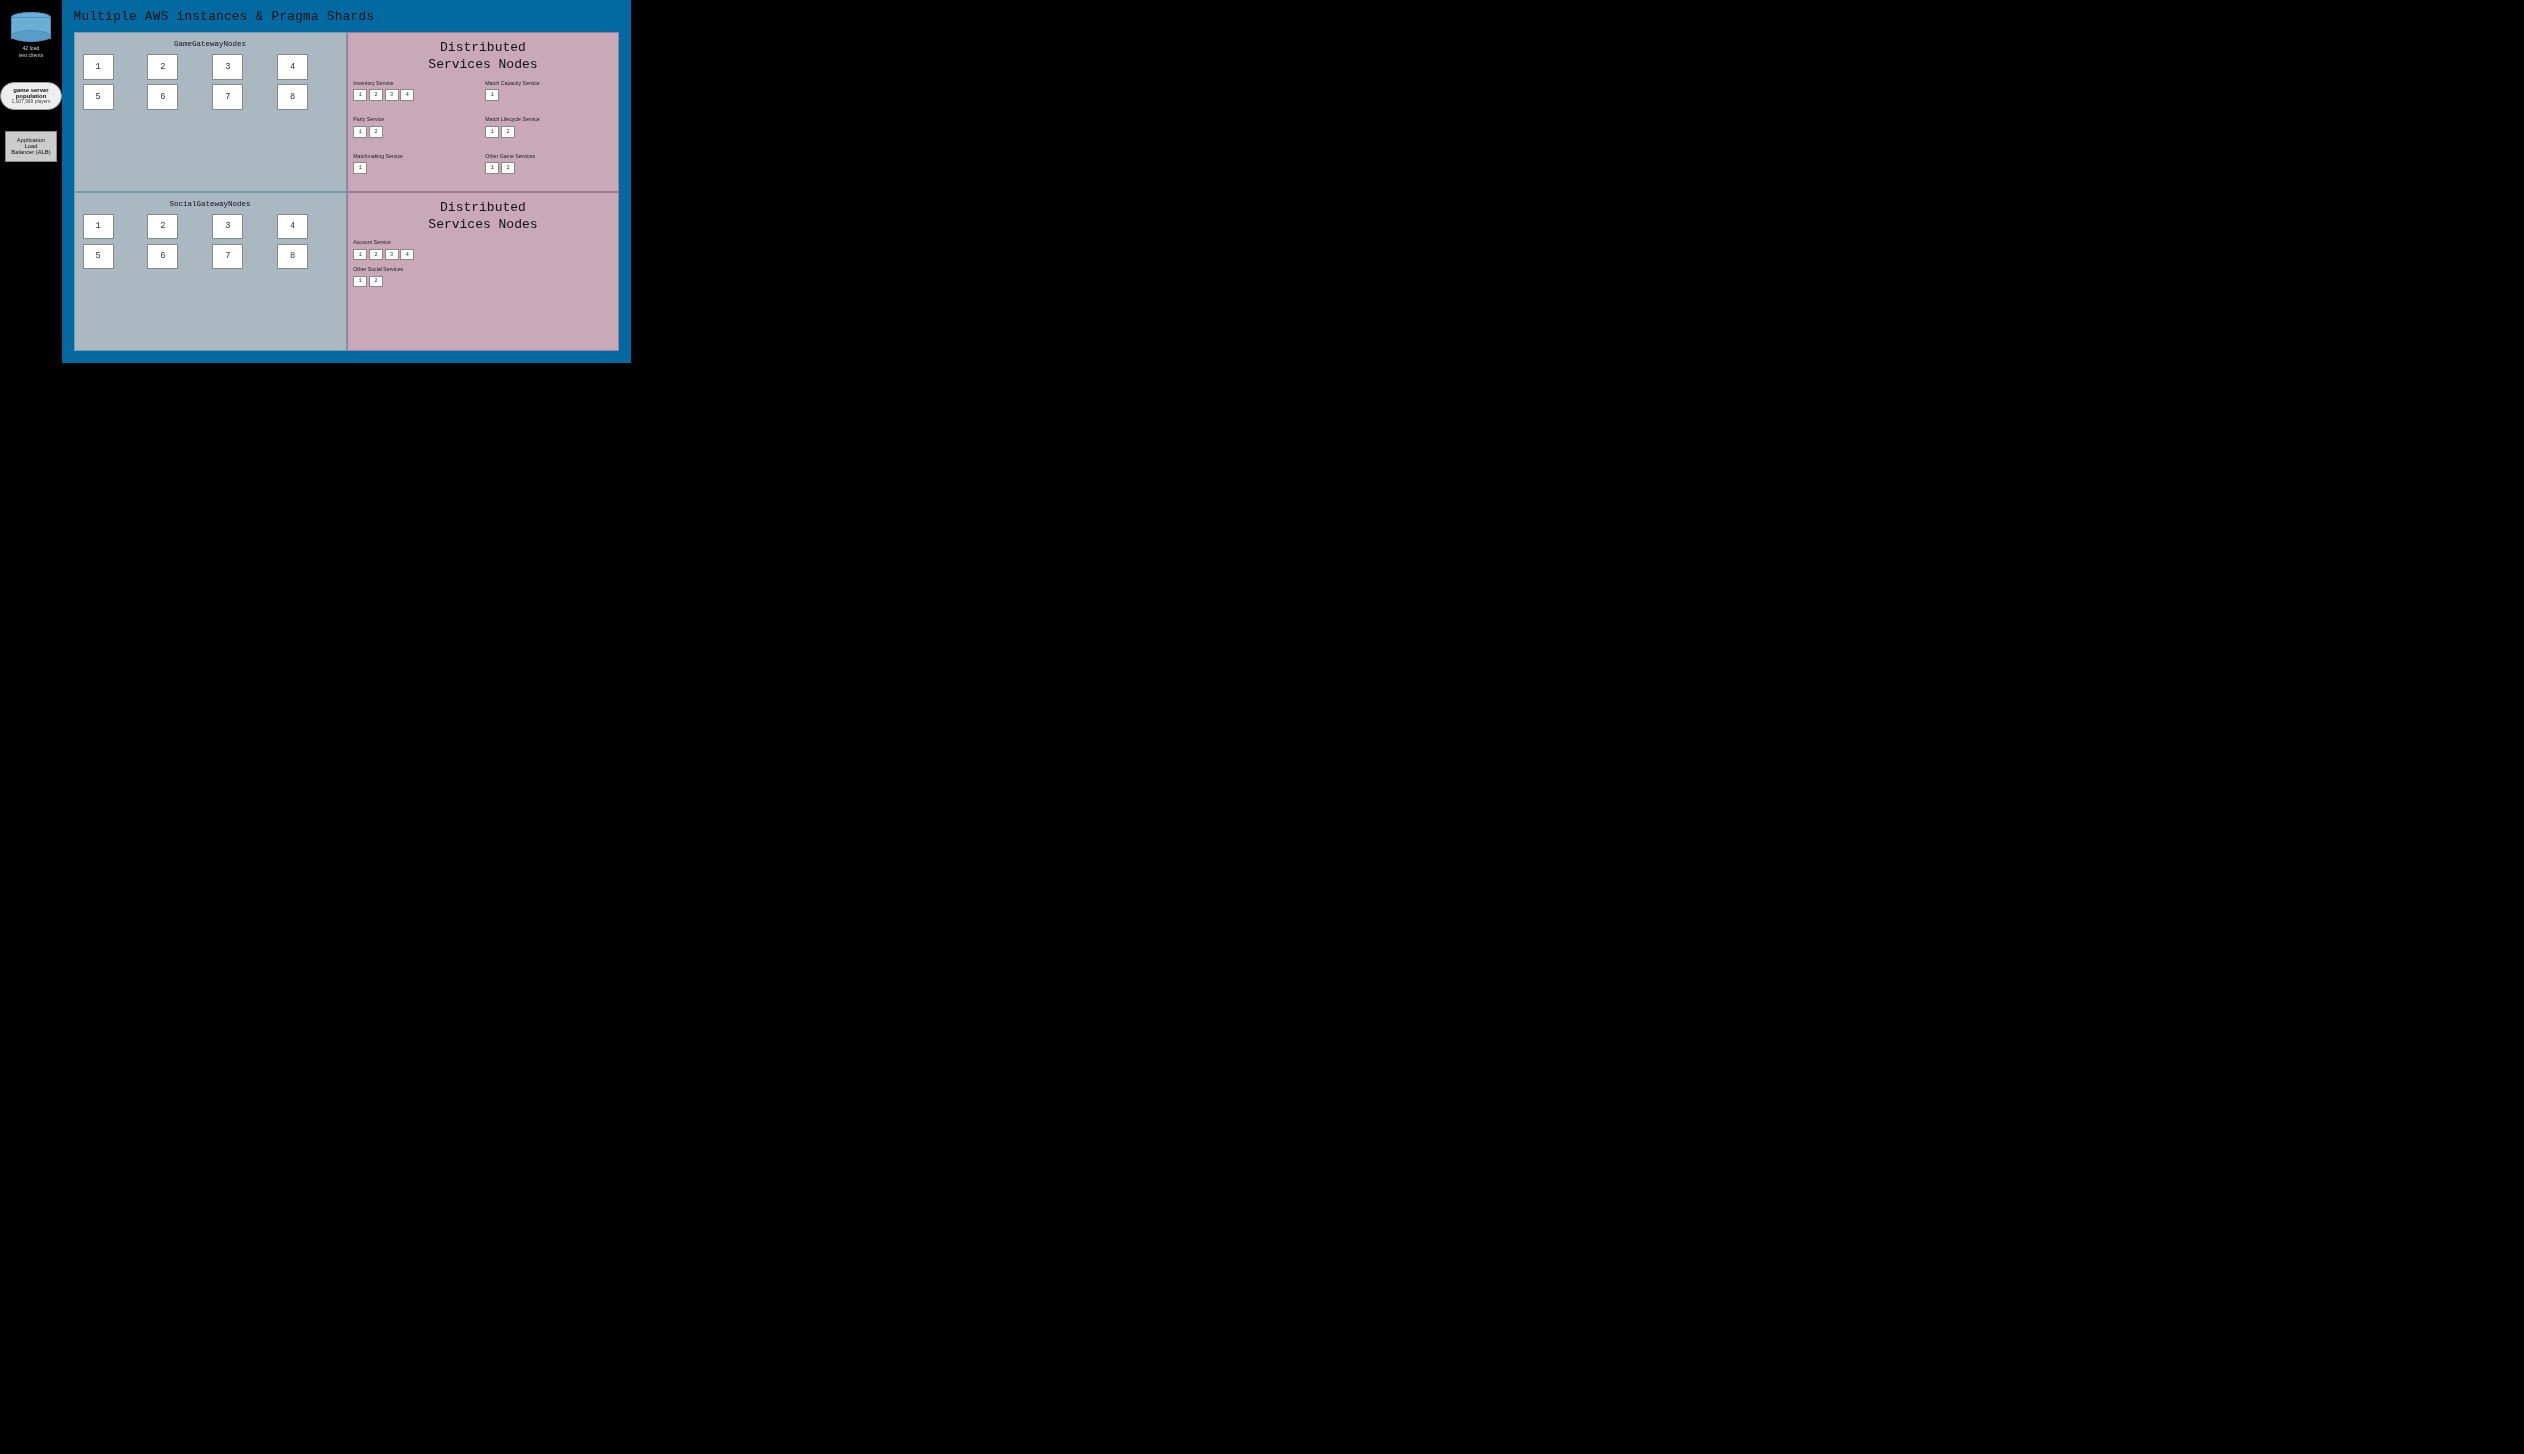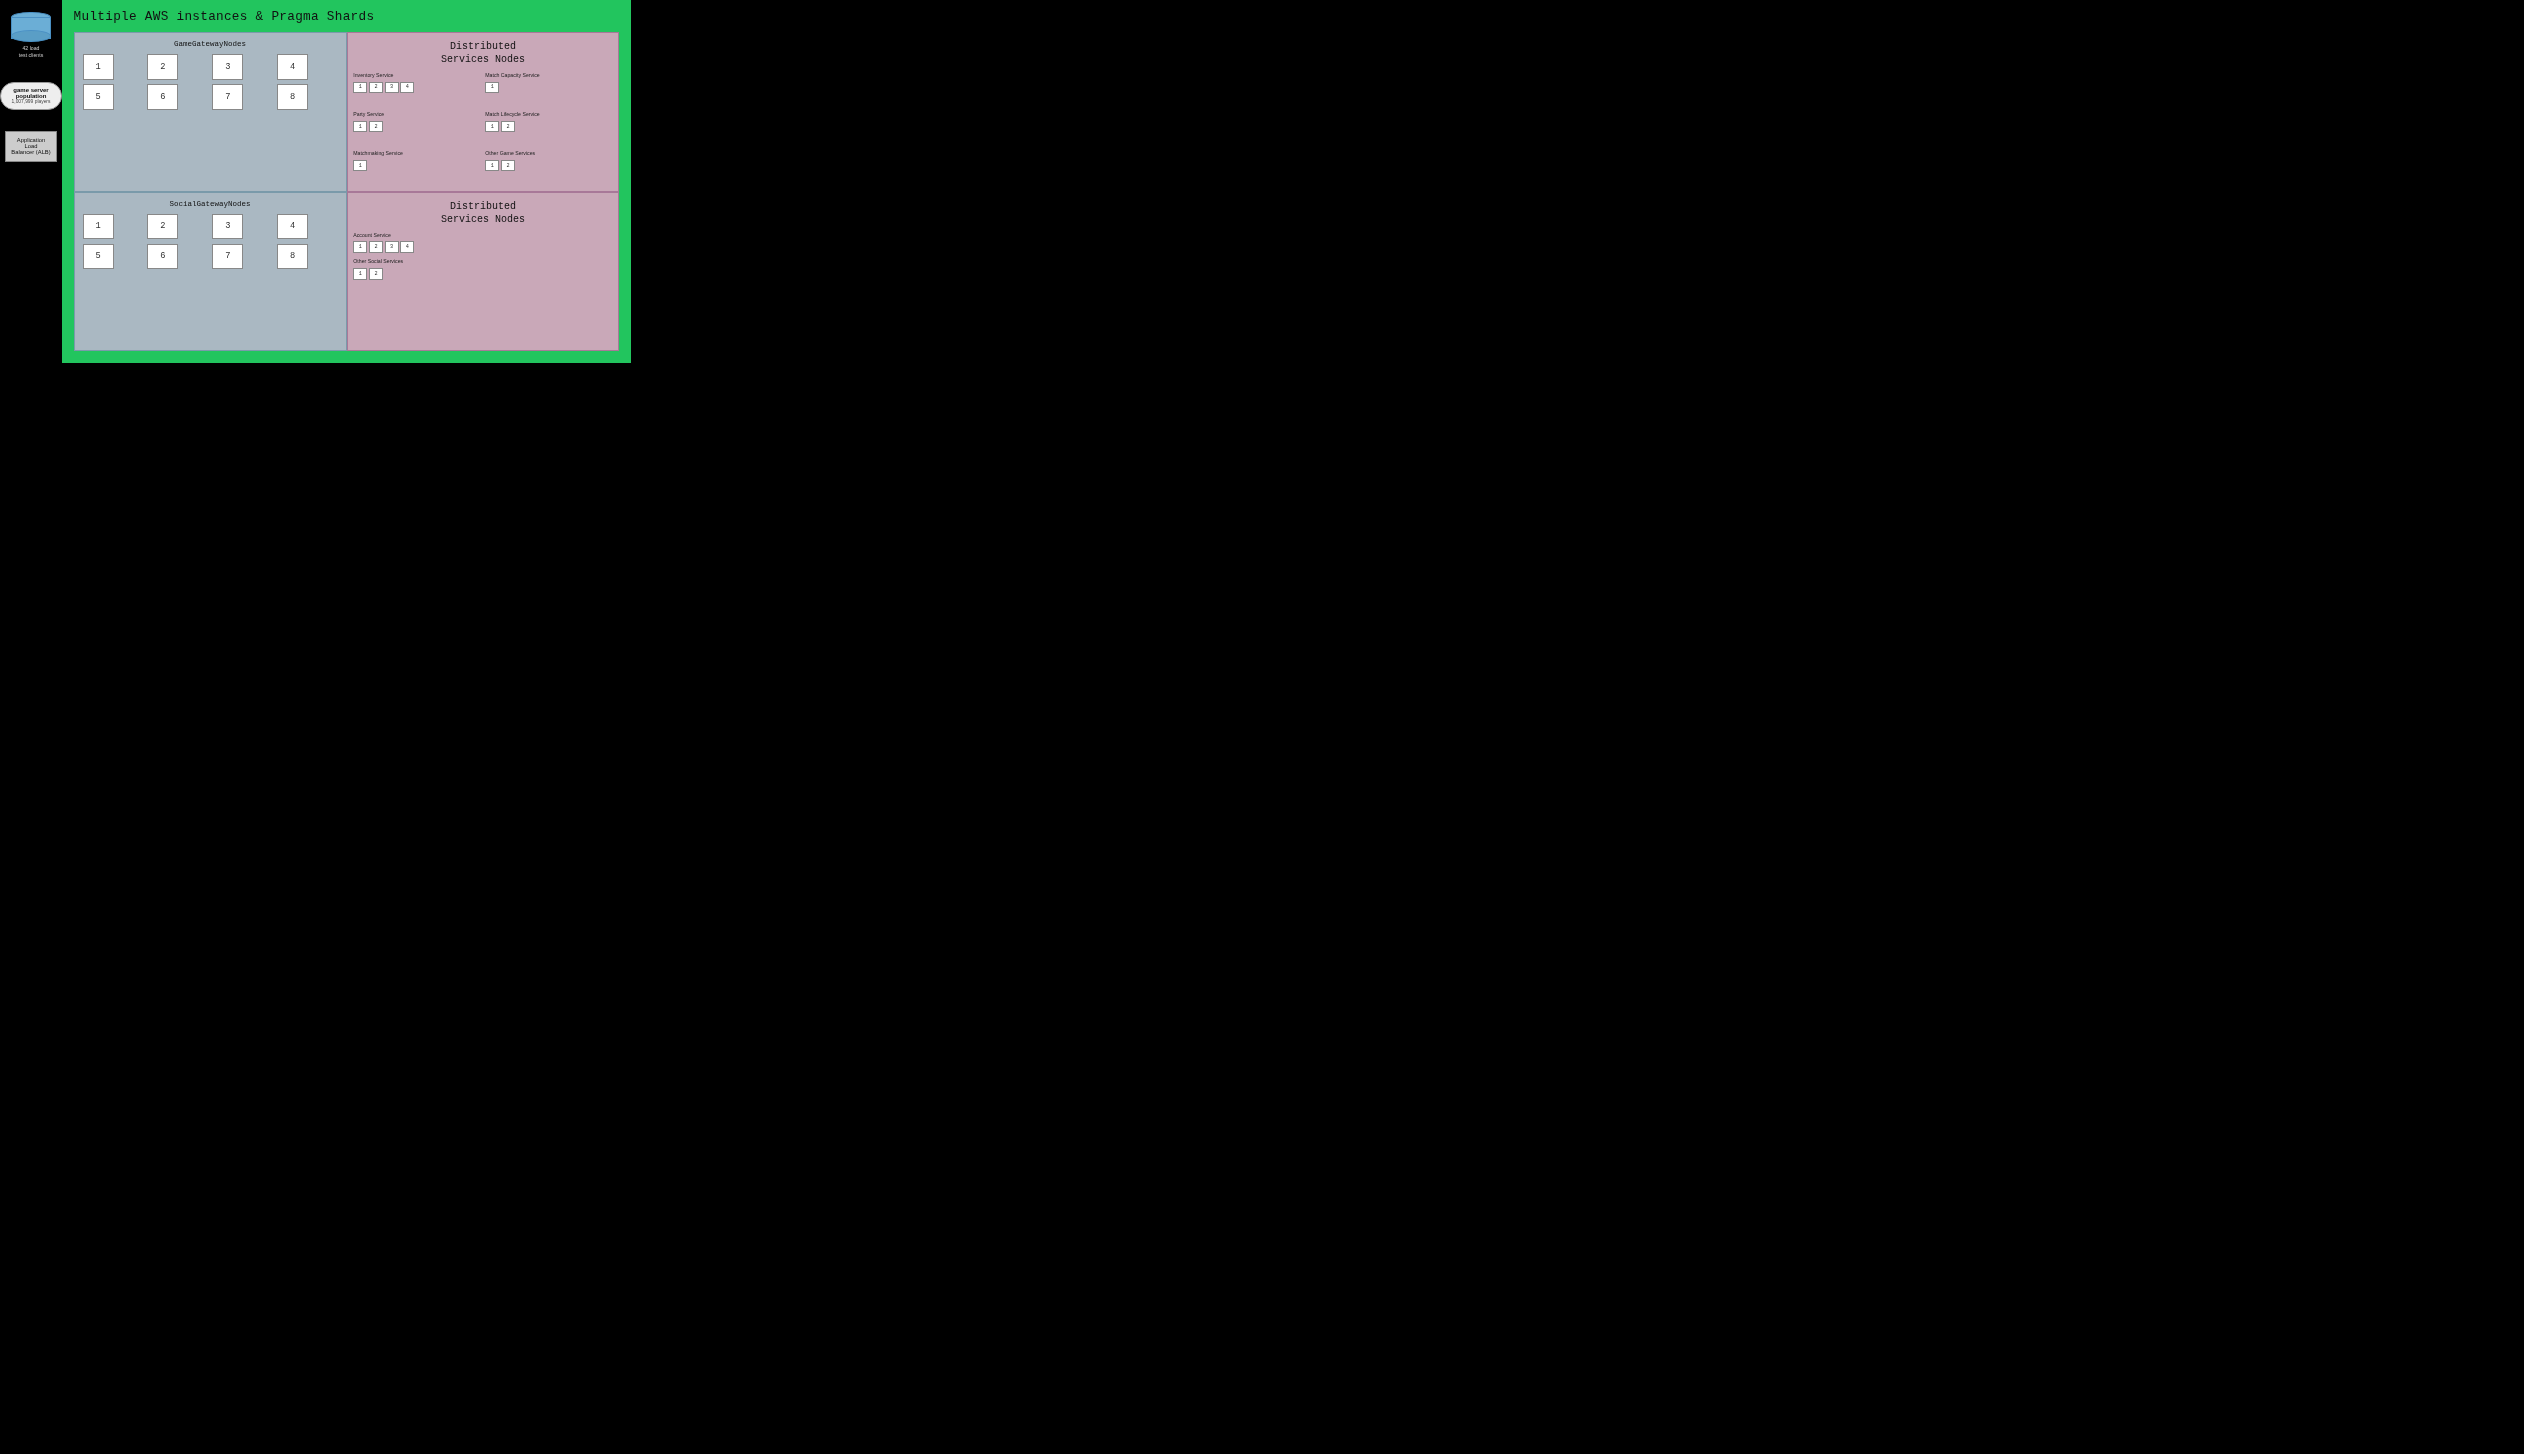--- a/index.html
+++ b/index.html
@@ -11,21 +11,21 @@
       overflow: hidden;
       position: relative;
     }
 
     .main-container {
       position: absolute;
       left: 62px;
       top: 0;
       right: 0;
       bottom: 0;
-      background: #22c55e;
+      background: #0369a1;
       padding: 9.3px 11.6px 9.3px 11.6px;
     }
 
     .main-title {
       font-size: 12.7px;
       font-family: 'Courier New', Courier, monospace;
       color: #111;
       margin-bottom: 8px;
       letter-spacing: 0.3px;
     }
@@ -174,21 +174,21 @@
     .dist-box {
       background: #c9a8b8;
       border: 1.2px solid #a87898;
       padding: 7px 5.8px 5.8px 5.8px;
       display: flex;
       flex-direction: column;
     }
 
     .dist-title {
       font-family: 'Courier New', Courier, monospace;
-      font-size: 10px;
+      font-size: 13px;
       color: #111;
       text-align: center;
       margin-bottom: 5.8px;
       line-height: 1.3;
     }
 
     .dist-grid {
       display: grid;
       grid-template-columns: 1fr 1fr;
       gap: 4.6px;

